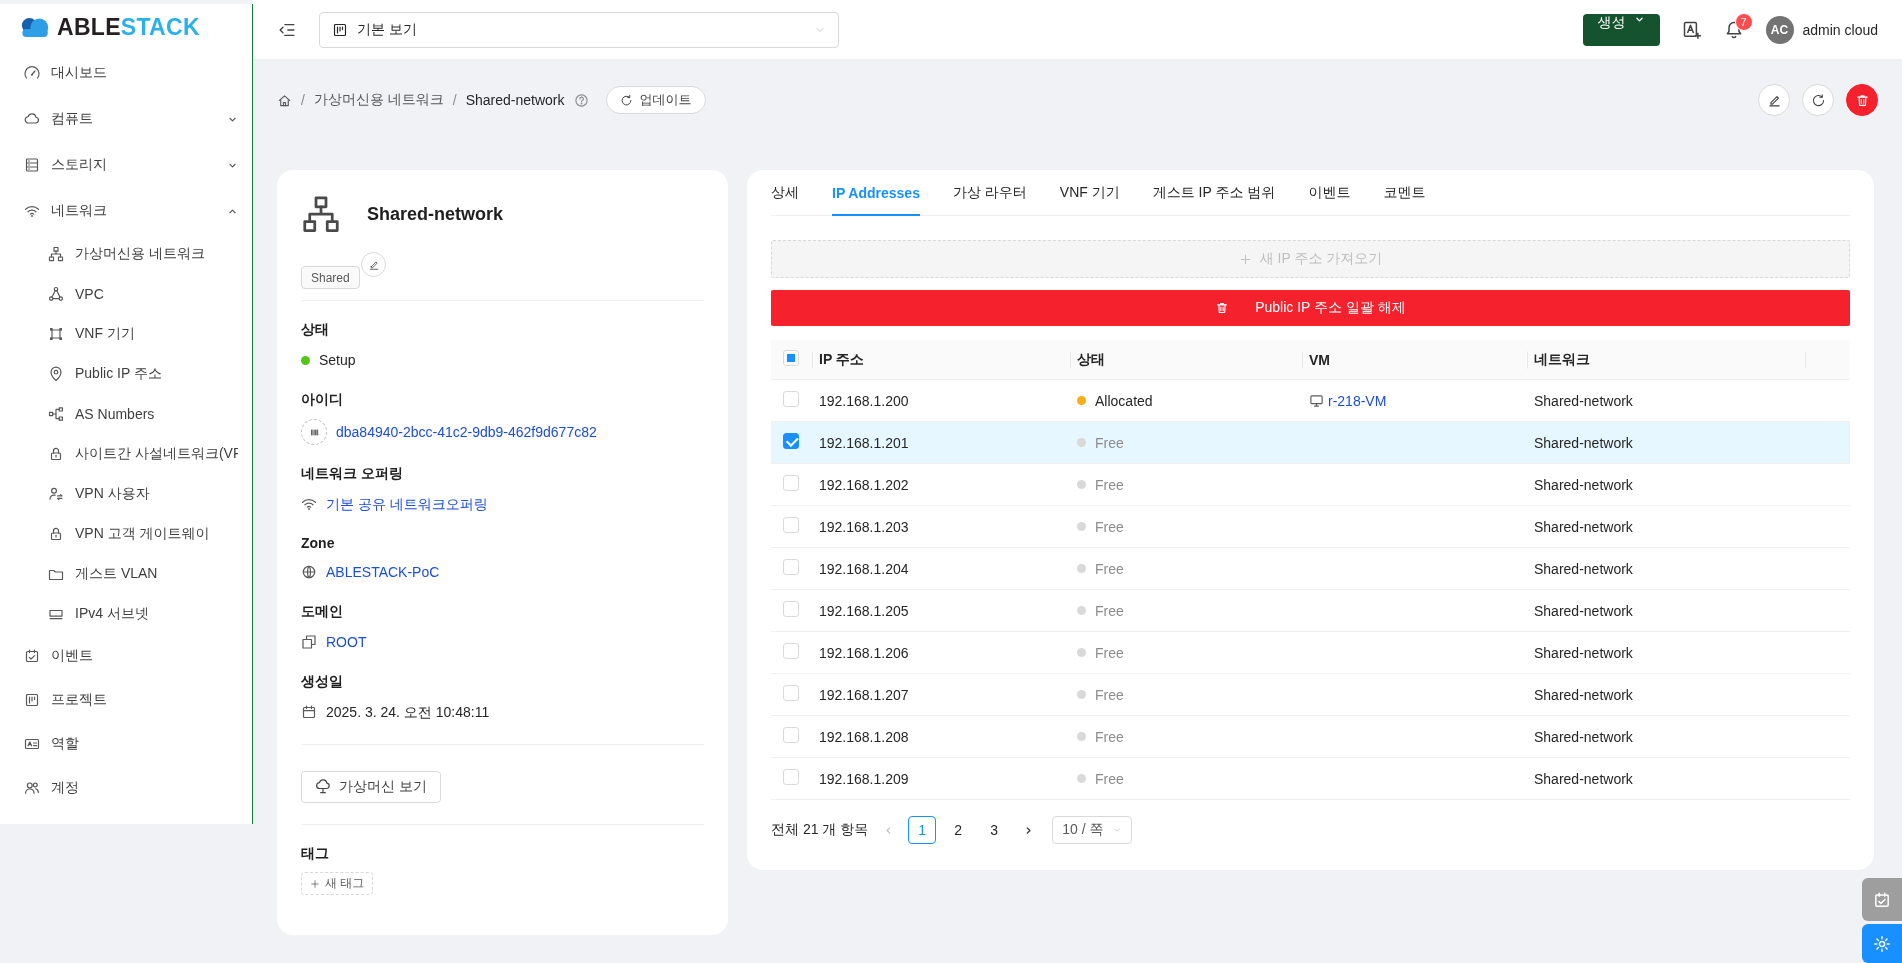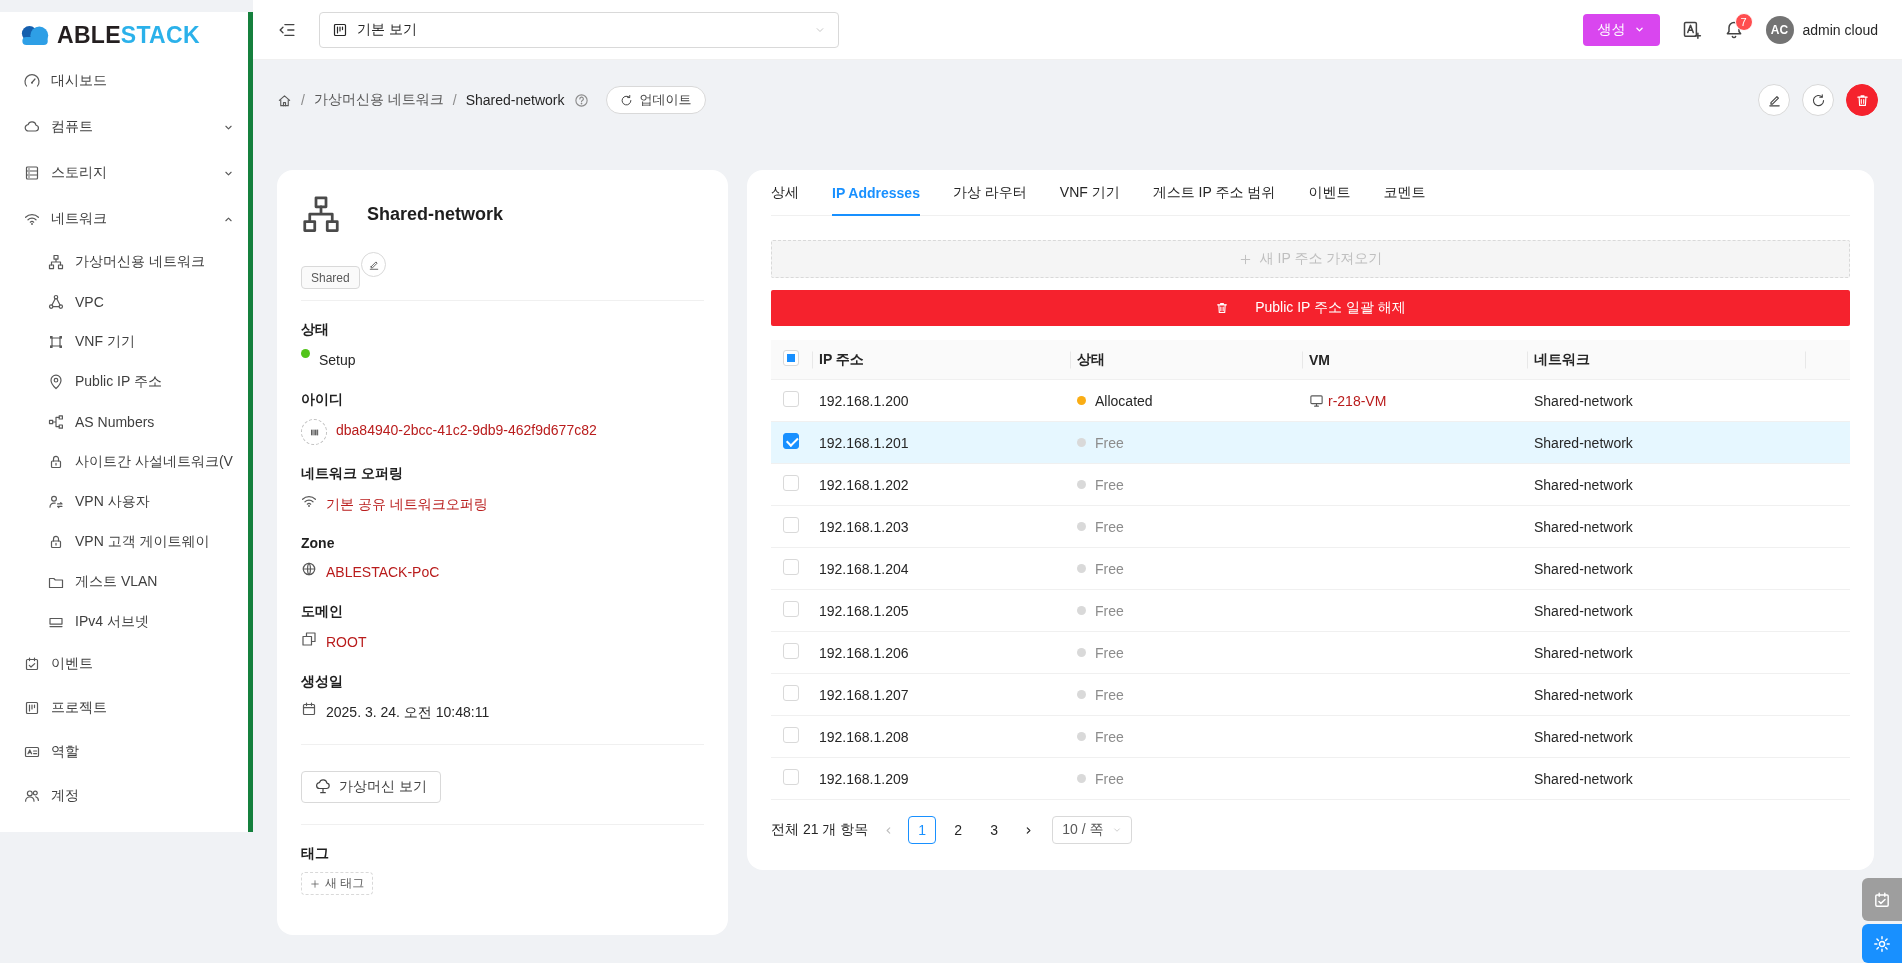--- a/index.html
+++ b/index.html
@@ -1,22 +1,22 @@
 <!DOCTYPE html>
 <html><head>
 <meta charset="utf-8">
 <style>
   *{box-sizing:border-box;margin:0;padding:0}
   html,body{width:1902px;height:963px}
   body{position:relative;font-family:"Liberation Sans","DejaVu Sans",sans-serif;font-size:14px;color:#262626;background:#f0f2f5;overflow:hidden}
   svg.i{width:16px;height:16px;stroke:currentColor;fill:none;stroke-width:1.2;stroke-linecap:round;stroke-linejoin:round;display:block}
-  .link{color:#b91c1c;cursor:pointer}
+  .link{color:#1d4ed8;cursor:pointer}
 
   
-  .sidebar{position:absolute;left:0;top:12px;width:253px;height:820px;background:#fff;border-right:5px solid #15803d;z-index:3;overflow:hidden}
+  .sidebar{position:absolute;left:0;top:4px;width:253px;height:820px;background:#fff;border-right:1px solid #15803d;z-index:3;overflow:hidden}
   .logo{height:46px;display:flex;align-items:center;padding-left:20px;gap:5px}
   .logo-text{font-size:23px;font-weight:800;letter-spacing:.3px;white-space:nowrap}
   .lg1{color:#241f20}.lg2{color:#2bb1ea}
   .mi{height:46px;display:flex;align-items:center;padding:0 14px 0 24px;color:#3f3f3f;cursor:pointer}
   .mi.small{height:44px}
   .mi.sub{height:40px;padding-left:48px}
   .mi svg.i{color:#595959;flex:none}
   .mi .lbl{margin-left:11px;flex:1;white-space:nowrap;overflow:hidden;font-size:14px}
   .chev{margin-left:auto;color:#8c8c8c}
   .chev svg.i{width:11px;height:11px;stroke-width:1.6}
@@ -24,21 +24,21 @@
 
   
   .topbar{position:absolute;left:253px;top:0;right:0;height:60px;background:#fff;border-bottom:1px solid #f0f0f0;display:flex;align-items:center;padding:0 24px;z-index:2}
   .fold-btn{color:#434343;margin-right:24px;cursor:pointer}
   .fold-btn svg.i{width:18px;height:18px}
   .view-select{width:520px;height:36px;border:1px solid #d9d9d9;border-radius:4px;background:#fff;display:flex;align-items:center;gap:9px;padding:0 12px;cursor:pointer}
   .view-select .ph{color:#262626}
   .vs-chev{margin-left:auto;color:#bfbfbf}
   .vs-chev svg.i{width:12px;height:12px}
   .tb-right{margin-left:auto;display:flex;align-items:center;gap:22px}
-  .create-btn{height:32px;background:#d946ef;border:none;border-radius:4px;color:#fff;font-size:14px;display:flex;align-items:center;gap:8px;padding:0 15px;cursor:pointer;font-family:Liberation Serif, serif}
+  .create-btn{height:32px;background:#14532d;border:none;border-radius:4px;color:#fff;font-size:14px;display:flex;align-items:flex-start;gap:8px;padding:0 15px;cursor:pointer;font-family:Liberation Serif, serif}
   .create-btn svg.i{width:11px;height:11px;stroke-width:1.8}
   .hicon{color:#434343;cursor:pointer}
   .hicon svg.i{width:20px;height:20px}
   .bell-wrap{position:relative}
   .badge{position:absolute;top:-7px;right:-9px;min-width:18px;height:18px;background:#ff4d4f;border:1px solid #fff;border-radius:10px;color:#fff;font-size:11px;display:flex;align-items:center;justify-content:center;padding:0 4px}
   .user-chip{display:flex;align-items:center;gap:9px;cursor:pointer}
   .avatar{width:28px;height:28px;border-radius:50%;background:#737373;color:#fff;font-size:12px;font-weight:700;display:flex;align-items:center;justify-content:center}
 
   
   .page{position:absolute;left:253px;top:60px;right:0;bottom:0;background:#f0f2f5}
@@ -62,21 +62,21 @@
   .lc-head{position:relative;height:98px}
   .lc-icon{color:#4a4a4a}
   .lc-icon svg.i{width:40px;height:40px;stroke-width:1.1}
   .lc-title{position:absolute;left:66px;top:10px;font-size:18px;font-weight:600;color:#1f1f1f}
   .lc-editcircle{position:absolute;left:60px;top:58px;width:25px;height:25px;border-radius:50%;border:1px solid #d9d9d9;background:#fff;color:#595959;display:flex;align-items:center;justify-content:center;z-index:1;cursor:pointer}
   .lc-editcircle svg.i{width:12px;height:12px}
   .lc-tag{position:absolute;left:0;top:72px;height:23px;border:1px solid #d9d9d9;border-radius:4px;background:#fafafa;color:#595959;font-size:12px;display:inline-flex;align-items:center;padding:0 9px}
   .hr{border:none;border-top:1px solid #f0f0f0;margin-top:8px}
   .sec{margin-top:20px}
   .slab{font-weight:700;font-size:14px;color:#1f1f1f}
-  .sval{margin-top:10px;display:flex;align-items:flex-start;gap:9px;color:#262626;line-height:22px}
+  .sval{margin-top:10px;display:flex;align-items:center;gap:9px;color:#262626;line-height:22px}
   .sval svg.i{color:#595959}
   .dot{width:9px;height:9px;border-radius:50%;flex:none}
   .dot.green{background:#52c41a}.dot.orange{background:#faad14}.dot.gray{background:#d9d9d9}
   .idchip{width:26px;height:26px;flex:none;border:1px dashed #bfbfbf;border-radius:50%;display:flex;align-items:center;justify-content:center;color:#595959}
   .idchip svg.i{width:13px;height:13px}
   .ghost-btn{margin-top:26px;height:32px;border:1px solid #d9d9d9;border-radius:4px;background:#fff;display:inline-flex;align-items:center;gap:8px;padding:0 13px;color:#434343;font-size:14px;cursor:pointer;font-family:inherit}
   .hr2{border:none;border-top:1px solid #f0f0f0;margin-top:21px}
   .dashed-tag{margin-top:9px;display:inline-flex;align-items:center;gap:5px;border:1px dashed #d9d9d9;border-radius:4px;background:#fff;padding:2px 8px;font-size:12px;color:#595959;cursor:pointer}
   .dashed-tag svg.i{width:10px;height:10px}
 

